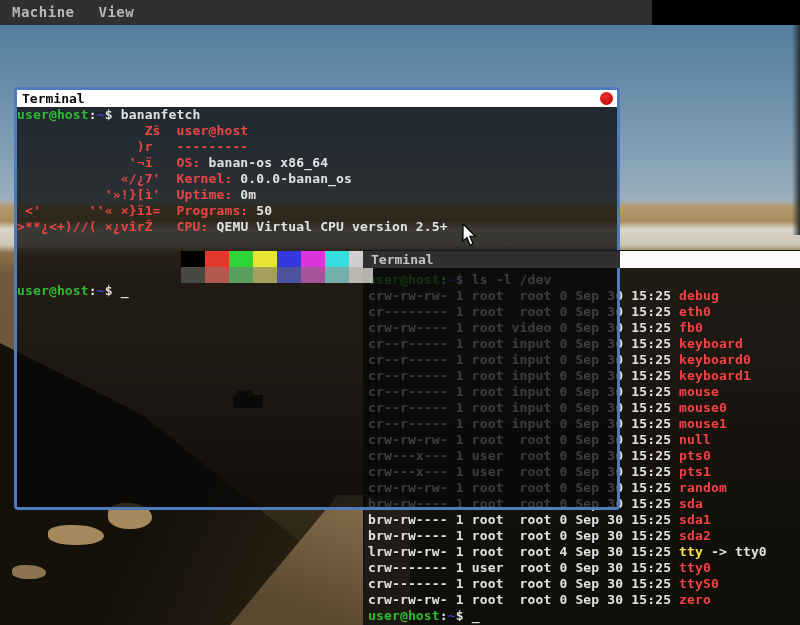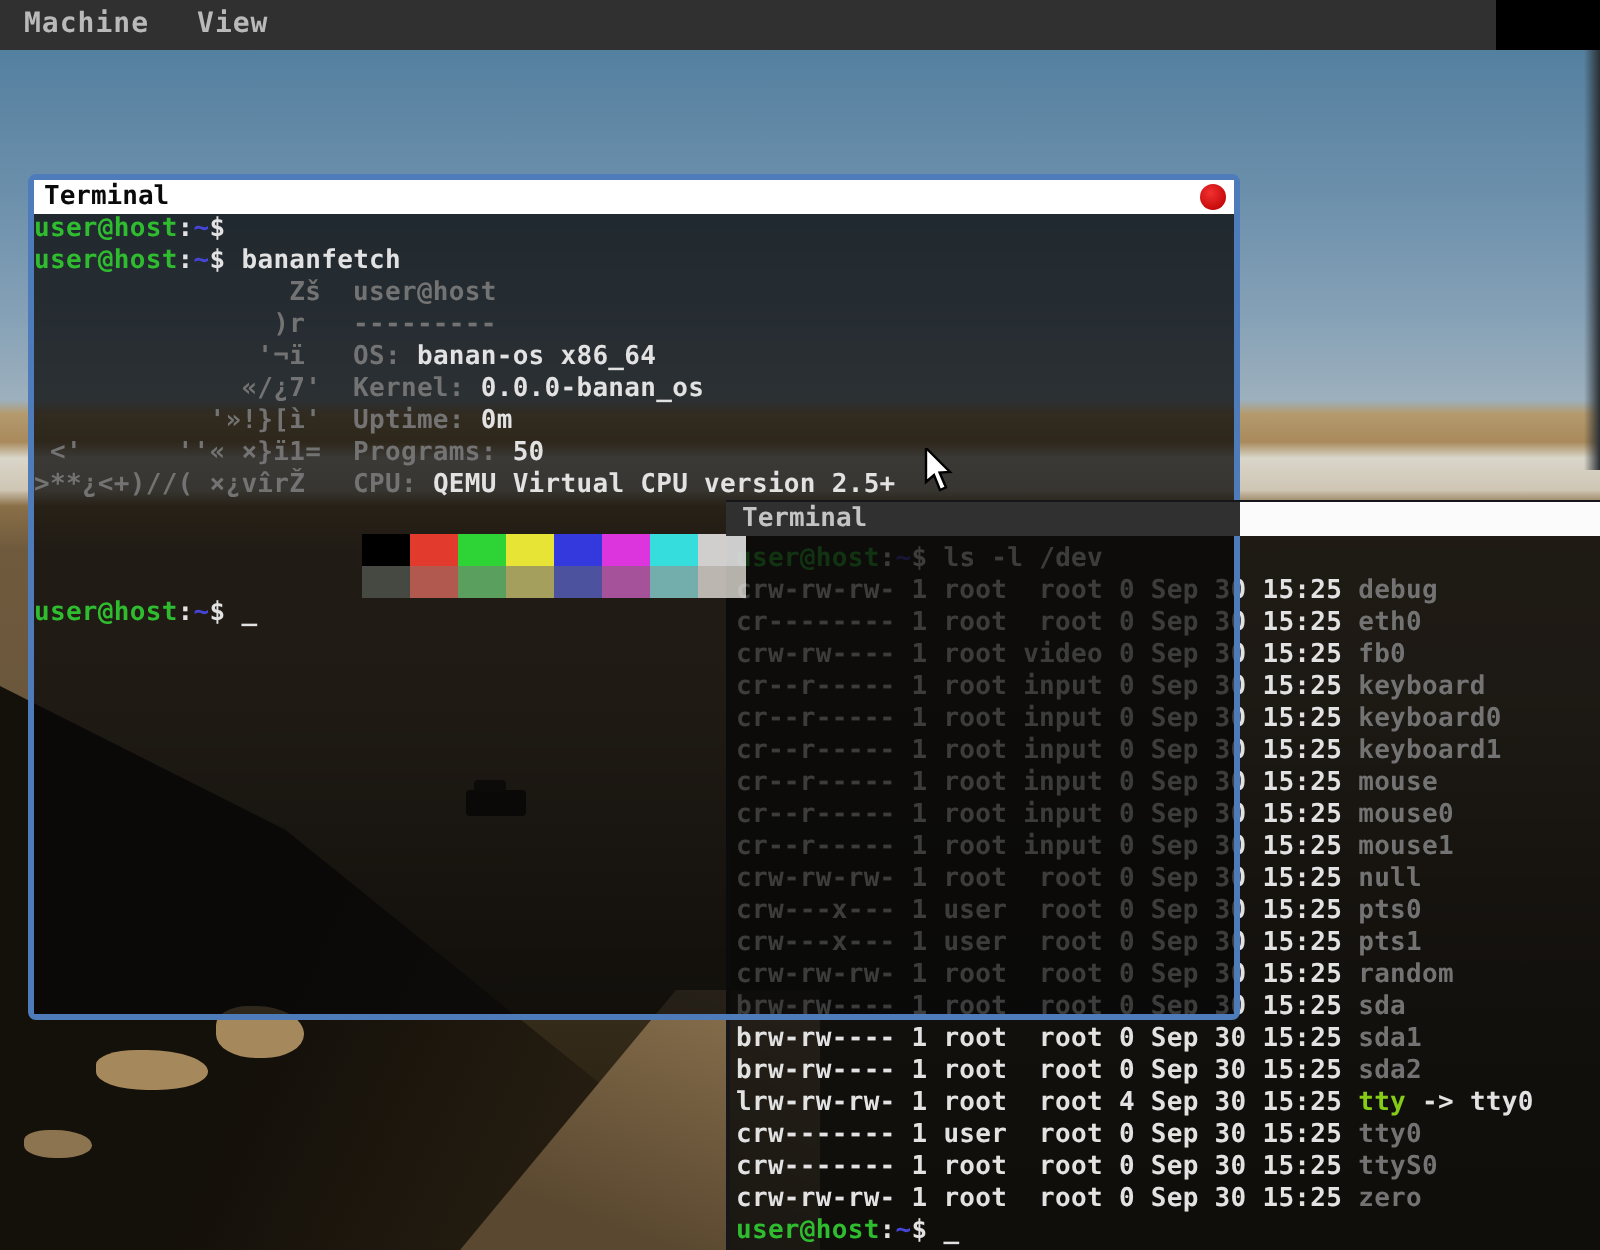--- a/index.html
+++ b/index.html
@@ -3,21 +3,21 @@
 <meta charset="utf-8">
 <style>
   html,body{margin:0;padding:0;}
   body{
     width:800px;height:625px;overflow:hidden;position:relative;
     font-family:"DejaVu Sans Mono","Liberation Mono",monospace;
     background:#000;
   }
   
   .menubar{
-    position:absolute;left:0;top:0;width:748px;height:25px;
+    position:absolute;left:0;top:0;width:652px;height:25px;
     background:#303030;display:flex;align-items:flex-start;z-index:6;
   }
   .menubar .menu-item{
     color:#b9b9b9;font-size:14px;font-weight:bold;letter-spacing:.5px;
     padding:0 12px;height:25px;line-height:25px;cursor:default;
   }
   
   .desktop{
     position:absolute;left:0;top:25px;width:800px;height:600px;z-index:0;
     background:linear-gradient(180deg,
@@ -39,22 +39,22 @@
   .outcrop{position:absolute;background:#a5895c;border-radius:40% 60% 50% 50%;}
   .truck{position:absolute;left:233px;top:370px;width:30px;height:13px;
     background:#12100c;border-radius:2px;}
   .truck:before{content:"";position:absolute;left:4px;top:-5px;width:16px;height:6px;
     background:#1a160f;border-radius:2px;}
   .right-vignette{position:absolute;right:0;top:0;width:8px;height:210px;
     background:linear-gradient(90deg,transparent,#2a2f33);}
   
   .tline{height:16px;line-height:16px;font-size:13px;font-weight:bold;
     white-space:pre;letter-spacing:.15px;}
-  .c-green{color:#2fbd2f}.c-blue{color:#4545d6}.c-yellow{color:#737373}
-  .c-white{color:#e2e2e2}.c-cyan{color:#84cc16}
+  .c-green{color:#2fbd2f}.c-blue{color:#4545d6}.c-yellow{color:#ef4444}
+  .c-white{color:#e2e2e2}.c-cyan{color:#fde047}
   
   .win2{
     position:absolute;left:363px;top:250px;width:437px;height:380px;z-index:1;
     border-left:2px solid #15151a;background:rgba(10,10,10,0.8);
   }
   .win2-content{position:absolute;left:1px;top:17px;padding:5px 0 0 2px;}
   .win2-titlebar{
     position:absolute;left:363px;top:250px;width:437px;height:17px;z-index:3;
     display:flex;border-top:1px solid #15151a;
   }
@@ -103,21 +103,20 @@
   <div class="win2-title-dark">Terminal</div>
   <div class="win2-title-light"></div>
 </div>
 
 <div class="win1">
   <div class="win1-titlebar">
     <div class="win1-title">Terminal</div>
     <div class="close-btn"></div>
   </div>
   <div class="win1-content" id="win1-lines">
-      <div class="tline"><span class="c-green">user@host</span><span class="c-white">:</span><span class="c-blue">~</span><span class="c-white">$ </span></div>
       <div class="tline"><span class="c-green">user@host</span><span class="c-white">:</span><span class="c-blue">~</span><span class="c-white">$ </span><span class="c-white">bananfetch</span></div>
       <div class="tline"><span class="c-yellow">                Zš  </span><span class="c-yellow">user@host</span></div>
       <div class="tline"><span class="c-yellow">               )r   </span><span class="c-yellow">---------</span></div>
       <div class="tline"><span class="c-yellow">              '¬ï   </span><span class="c-yellow">OS:</span><span class="c-white"> banan-os x86_64</span></div>
       <div class="tline"><span class="c-yellow">             «/¿7'  </span><span class="c-yellow">Kernel:</span><span class="c-white"> 0.0.0-banan_os</span></div>
       <div class="tline"><span class="c-yellow">           '»!}[ì'  </span><span class="c-yellow">Uptime:</span><span class="c-white"> 0m</span></div>
       <div class="tline"><span class="c-yellow"> &lt;'      ''« ×}ï1=  </span><span class="c-yellow">Programs:</span><span class="c-white"> 50</span></div>
       <div class="tline"><span class="c-yellow">&gt;**¿&lt;+)//( ×¿vîrŽ   </span><span class="c-yellow">CPU:</span><span class="c-white"> QEMU Virtual CPU version 2.5+</span></div>
       <div class="tline"></div>
       <div class="palette-row"><span class="swatch" style="background: rgb(0, 0, 0);"></span><span class="swatch" style="background: rgb(226, 59, 46);"></span><span class="swatch" style="background: rgb(46, 212, 53);"></span><span class="swatch" style="background: rgb(232, 228, 53);"></span><span class="swatch" style="background: rgb(51, 57, 221);"></span><span class="swatch" style="background: rgb(221, 53, 221);"></span><span class="swatch" style="background: rgb(53, 221, 221);"></span><span class="swatch" style="background: rgba(232, 232, 232, 0.88);"></span></div>

